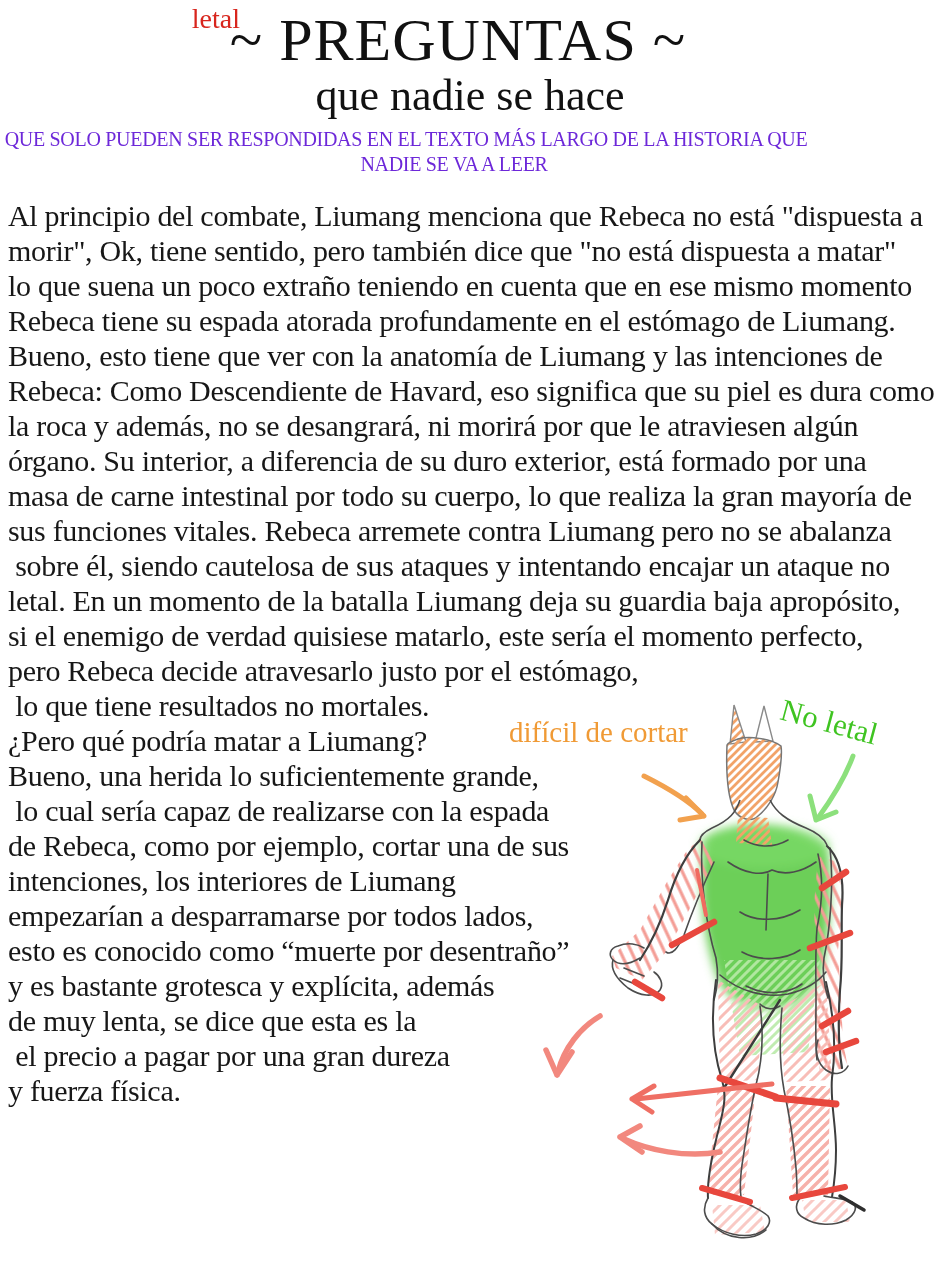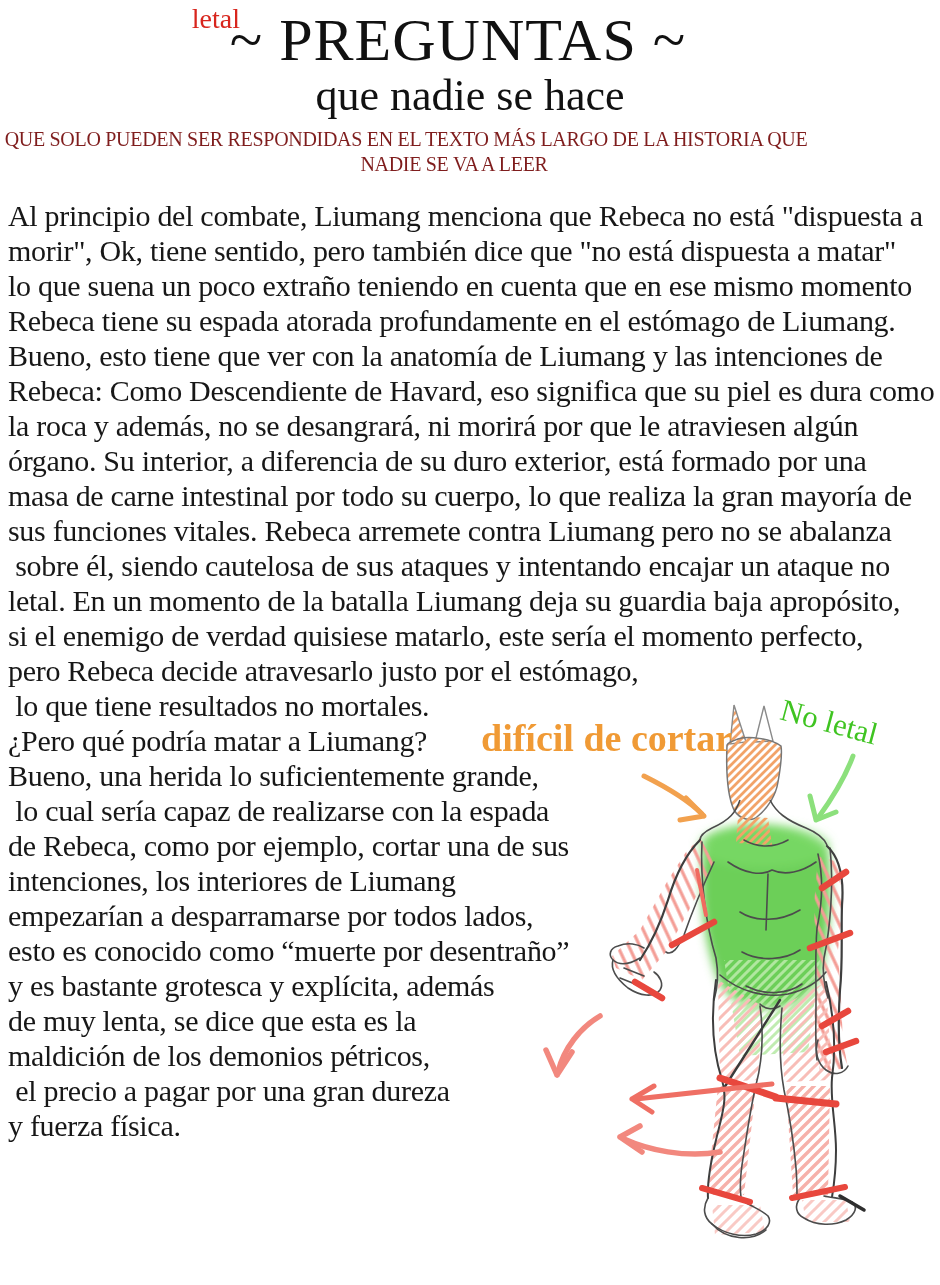--- a/index.html
+++ b/index.html
@@ -2,28 +2,28 @@
 <html><head>
 <meta charset="utf-8">
 <style>
   html,body{margin:0;padding:0;background:#ffffff;}
   #page{position:relative;width:940px;height:1285px;background:#ffffff;overflow:hidden;
         font-family:"Liberation Serif",serif;color:#1c1c1c;}
   .center{text-align:center;}
   #title{position:absolute;top:6px;left:0;width:916px;font-size:60px;letter-spacing:1px;
          color:#111;white-space:nowrap;}
   #subtitle{position:absolute;top:70px;left:12px;width:916px;font-size:44px;color:#111;}
-  .tagline{position:absolute;left:0;width:812px;font-size:20px;letter-spacing:-0.3px;color:#7f1d1d;}
+  .tagline{position:absolute;left:0;width:812px;font-size:20px;letter-spacing:-0.3px;color:#6d28d9;}
   #tag1{top:128px;}
   #tag2{top:153px;padding-left:48px;}
   #body-text{position:absolute;left:8px;top:198px;width:932px;font-size:30px;
              line-height:35px;letter-spacing:-0.3px;color:#171717;}
   .body-line{white-space:pre;height:35px;}
   .fig-label{position:absolute;white-space:pre;}
-  #label-hard{left:481px;top:716px;font-size:38px;color:#f09a35;font-weight:bold;}
+  #label-hard{left:509px;top:716px;font-size:29px;color:#f09a35;}
   #label-nonlethal{left:786px;top:692px;font-size:31px;color:#3fc421;
                    transform:rotate(15deg);transform-origin:left top;}
   #label-lethal{left:415px;top:1131px;width:240px;font-size:28px;line-height:37px;
                 color:#d8251d;text-align:right;}
   #figure-svg{position:absolute;left:0;top:0;width:940px;height:1285px;}
 </style>
 </head>
 <body>
 
 <div id="page">
@@ -76,21 +76,20 @@
       <div class="body-line">intenciones, los interiores de Liumang</div>
 
       <div class="body-line">empezarían a desparramarse por todos lados,</div>
 
       <div class="body-line">esto es conocido como “muerte por desentraño”</div>
 
       <div class="body-line">y es bastante grotesca y explícita, además</div>
 
       <div class="body-line">de muy lenta, se dice que esta es la</div>
 
-      <div class="body-line">maldición de los demonios pétricos,</div>
 
       <div class="body-line"> el precio a pagar por una gran dureza</div>
 
       <div class="body-line">y fuerza física.</div>
     </div>
 
   <svg id="figure-svg" viewBox="0 0 940 1285">
     <defs>
       <pattern id="hO" width="8" height="8" patternUnits="userSpaceOnUse">
         <path d="M-1,1 l2,-2 M0,8 l8,-8 M7,9 l2,-2" stroke="#f2a368" stroke-width="2.8" fill="none"></path>

